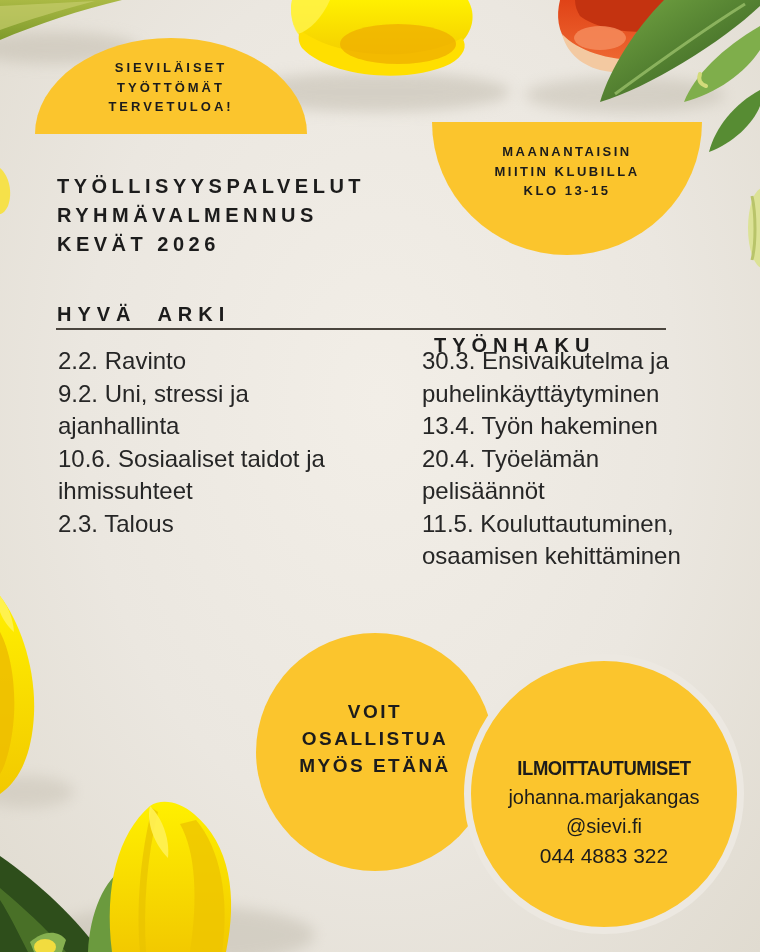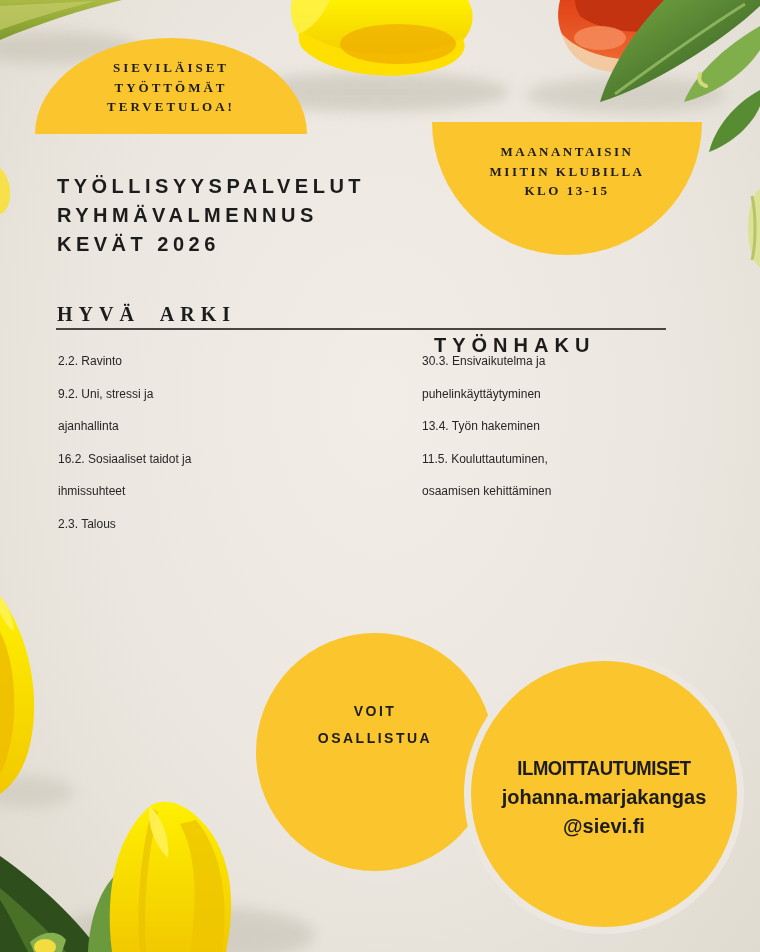--- a/index.html
+++ b/index.html
@@ -14,58 +14,58 @@
   .dome {
     left:35px; top:38px; width:272px; height:96px;
     border-radius:136px 136px 0 0 / 96px 96px 0 0;
     padding-top:20px; font-size:13px; letter-spacing:3px; line-height:19.5px;
   }
   .moon {
     left:432px; top:122px; width:270px; height:133px;
     border-radius:0 0 135px 135px / 0 0 133px 133px;
     padding-top:20px; font-size:13px; letter-spacing:2.5px; line-height:19.5px;
   }
-  .badge span { display:block;font-family:Liberation Serif, serif; }
+  .badge span { display:block; }
 
   .title {
     position:absolute; left:57px; top:172px; width:420px;
     font-weight:bold; font-size:20px; letter-spacing:4.5px; line-height:29px;
   }
   .title span { display:block; }
 
   .col-header {
     position:absolute; top:303px; font-weight:bold; font-size:20px;
     letter-spacing:6px; word-spacing:10px; white-space:nowrap;
   }
-  .col-header.left { left:57px;font-family:Liberation Serif, serif; }
+  .col-header.left { left:57px; }
   .col-header.right { left:434px;margin-top:31px; }
   .rule { position:absolute; left:56px; top:328px; width:610px; height:2px; background:#4A453E; }
 
   .list {
-    position:absolute; top:345px; font-size:12px; line-height:32.5px; color:#262626;
+    position:absolute; top:345px; font-size:24px; line-height:32.5px; color:#262626;
   }
   .list.left { left:58px; width:320px; }
   .list.right { left:422px; width:300px; }
   .list div { white-space:pre-line; }
 
   .circle { position:absolute; background:#FBC52D; border-radius:50%; text-align:center; box-sizing:border-box; }
   .circle-remote {
     left:256px; top:633px; width:238px; height:238px;
-    padding-top:65px; font-weight:bold; font-size:14px; letter-spacing:2.5px; line-height:27px;
+    padding-top:65px; font-weight:bold; font-size:19px; letter-spacing:2.5px; line-height:27px;
   }
   .circle-remote span { display:block; }
   .circle-contact {
     left:464px; top:654px; width:280px; height:280px;
     border:7px solid #ECE8E1; padding-top:92px; line-height:29px; font-size:20px;
   }
   .circle-contact .heading {
     display:block; font-weight:bold; font-size:21px; letter-spacing:-0.5px;
     line-height:30px; transform:scaleX(0.88); transform-origin:50% 50%;
   }
-  .circle-contact .cline { display:block;font-weight:bold; }
+  .circle-contact .cline { display:block; }
   .circle-contact .phone { font-size:21px; }
 </style>
 </head>
 <body>
 
 <div class="canvas">
 
   <svg class="decor" viewBox="0 0 760 952" xmlns="http://www.w3.org/2000/svg">
     <defs>
       <filter id="soft" x="-60%" y="-60%" width="220%" height="220%">
@@ -172,37 +172,41 @@
   </div>
 
   <div class="col-header left">HYVÄ ARKI</div>
   <div class="col-header right">TYÖNHAKU</div>
   <div class="rule"></div>
 
   <div class="list left">
       <div>2.2. Ravinto</div>
       <div>9.2. Uni, stressi ja
 ajanhallinta</div>
-      <div>16.2. Sosiaaliset taidot ja
+      <div>10.6. Sosiaaliset taidot ja
 ihmissuhteet</div>
       <div>2.3. Talous</div>
     </div>
 
   <div class="list right">
       <div>30.3. Ensivaikutelma ja
 puhelinkäyttäytyminen</div>
       <div>13.4. Työn hakeminen</div>
+      <div>20.4. Työelämän
+pelisäännöt</div>
       <div>11.5. Kouluttautuminen,
 osaamisen kehittäminen</div>
     </div>
 
   <div class="circle circle-remote">
     <span>VOIT</span>
     <span>OSALLISTUA</span>
+    <span>MYÖS ETÄNÄ</span>
   </div>
 
   <div class="circle circle-contact">
     <span class="heading">ILMOITTAUTUMISET</span>
     <span class="cline">johanna.marjakangas</span>
     <span class="cline">@sievi.fi</span>
+    <span class="cline phone">044 4883 322</span>
   </div>
 
 </div>
 
 </body></html>

